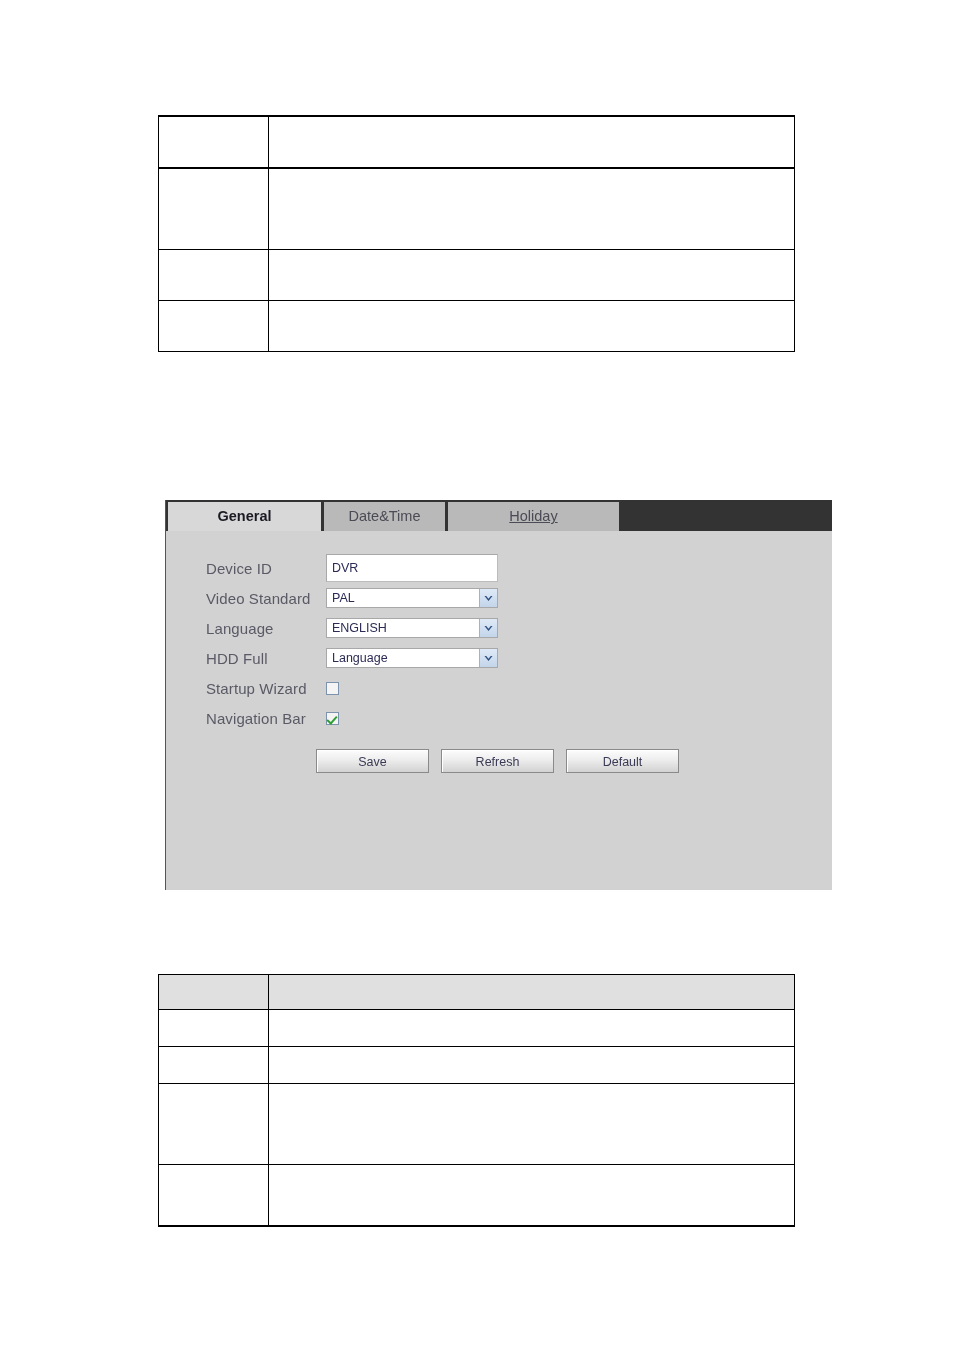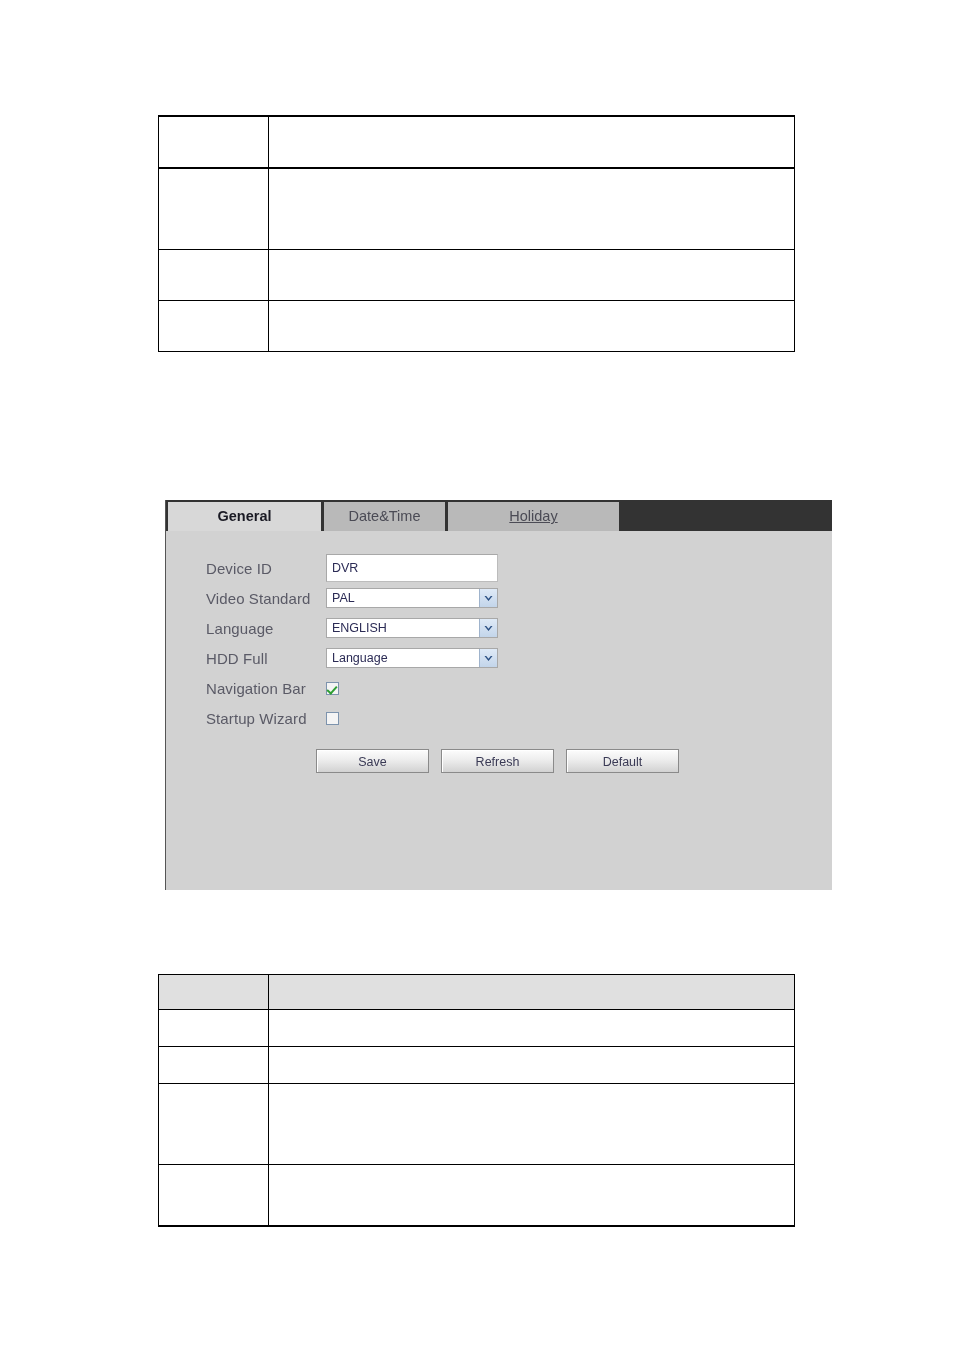--- a/index.html
+++ b/index.html
@@ -279,30 +279,30 @@
                 <path d="M0.5 1 L4.5 6 L8.5 1 L6.8 1 L4.5 3.8 L2.2 1 Z" fill="#2b4f82"></path>
               </svg>
           </span>
         </div>
       </div>
     </div>
 
 
 
     <div class="frow">
+      <div class="flabel">Startup Wizard</div>
+      <div class="fctrl">
+        <span class="cbox"></span>
+      </div>
+    </div>
+
+    <div class="frow">
       <div class="flabel">Navigation Bar</div>
       <div class="fctrl">
         <span class="cbox checked"></span>
-      </div>
-    </div>
-
-    <div class="frow">
-      <div class="flabel">Startup Wizard</div>
-      <div class="fctrl">
-        <span class="cbox"></span>
       </div>
     </div>
 
     <div class="btnrow">
       <button class="btn">Save</button>
       <button class="btn">Refresh</button>
       <button class="btn">Default</button>
     </div>
 
   </div>

